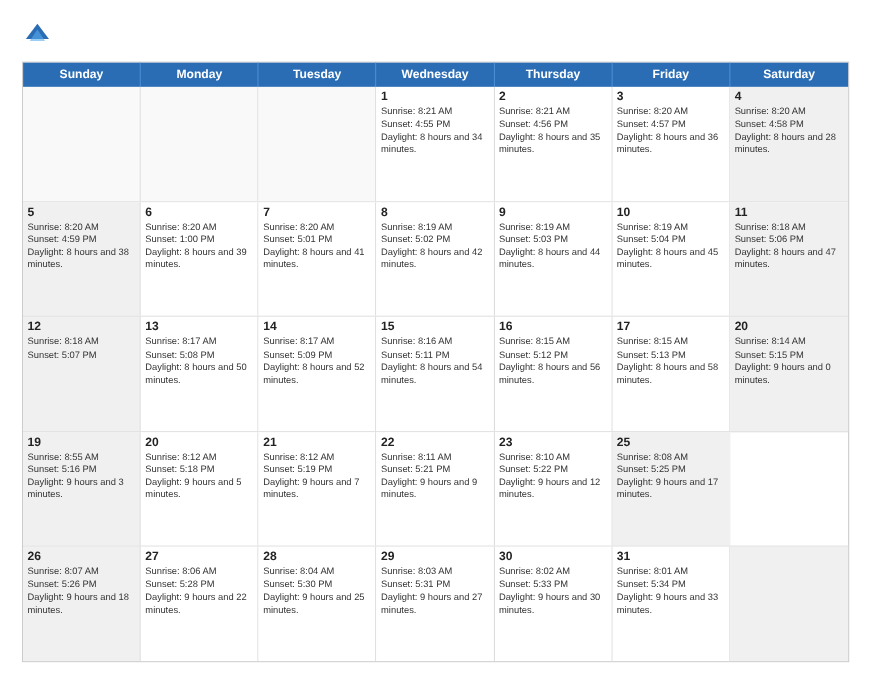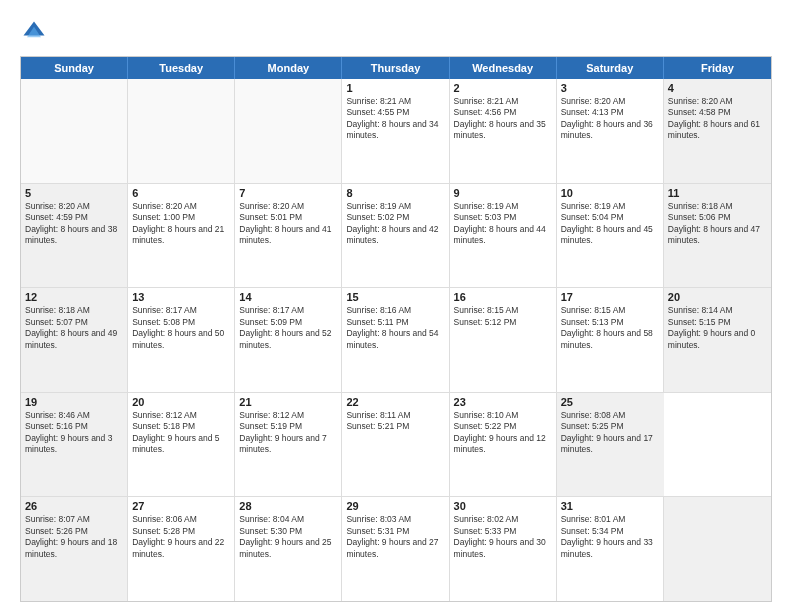--- a/index.html
+++ b/index.html
@@ -131,26 +131,26 @@
     </div>
     <div class="title-block">
       <div class="month-title"></div>
       <div class="location"></div>
     </div>
   </div>
 
   <div class="calendar">
     <div class="cal-header-row">
     <div class="cal-header-cell">Sunday</div>
+        <div class="cal-header-cell">Monday</div>
         <div class="cal-header-cell">Tuesday</div>
-        <div class="cal-header-cell">Monday</div>
+        <div class="cal-header-cell">Wednesday</div>
         <div class="cal-header-cell">Thursday</div>
-        <div class="cal-header-cell">Wednesday</div>
+        <div class="cal-header-cell">Friday</div>
         <div class="cal-header-cell">Saturday</div>
-        <div class="cal-header-cell">Friday</div>
       </div>
     <div class="cal-body">
     <div class="cal-row">
           <div class="cal-cell empty"></div>
           <div class="cal-cell empty"></div>
           <div class="cal-cell empty"></div>
           <div class="cal-cell">
             <div class="day-num">1</div>
             <div class="cell-line">Sunrise: 8:21 AM</div>
             <div class="cell-line">Sunset: 4:55 PM</div>
@@ -158,42 +158,42 @@
           </div>
           <div class="cal-cell">
             <div class="day-num">2</div>
             <div class="cell-line">Sunrise: 8:21 AM</div>
             <div class="cell-line">Sunset: 4:56 PM</div>
             <div class="cell-line">Daylight: 8 hours and 35 minutes.</div>
           </div>
           <div class="cal-cell">
             <div class="day-num">3</div>
             <div class="cell-line">Sunrise: 8:20 AM</div>
-            <div class="cell-line">Sunset: 4:13 PM</div>
+            <div class="cell-line">Sunset: 4:57 PM</div>
             <div class="cell-line">Daylight: 8 hours and 36 minutes.</div>
           </div>
           <div class="cal-cell shaded">
             <div class="day-num">4</div>
             <div class="cell-line">Sunrise: 8:20 AM</div>
             <div class="cell-line">Sunset: 4:58 PM</div>
-            <div class="cell-line">Daylight: 8 hours and 61 minutes.</div>
+            <div class="cell-line">Daylight: 8 hours and 28 minutes.</div>
           </div>
         </div>
         <div class="cal-row">
           <div class="cal-cell shaded">
             <div class="day-num">5</div>
             <div class="cell-line">Sunrise: 8:20 AM</div>
             <div class="cell-line">Sunset: 4:59 PM</div>
             <div class="cell-line">Daylight: 8 hours and 38 minutes.</div>
           </div>
           <div class="cal-cell">
             <div class="day-num">6</div>
             <div class="cell-line">Sunrise: 8:20 AM</div>
             <div class="cell-line">Sunset: 1:00 PM</div>
-            <div class="cell-line">Daylight: 8 hours and 21 minutes.</div>
+            <div class="cell-line">Daylight: 8 hours and 39 minutes.</div>
           </div>
           <div class="cal-cell">
             <div class="day-num">7</div>
             <div class="cell-line">Sunrise: 8:20 AM</div>
             <div class="cell-line">Sunset: 5:01 PM</div>
             <div class="cell-line">Daylight: 8 hours and 41 minutes.</div>
           </div>
           <div class="cal-cell">
             <div class="day-num">8</div>
             <div class="cell-line">Sunrise: 8:19 AM</div>
@@ -217,21 +217,20 @@
             <div class="cell-line">Sunrise: 8:18 AM</div>
             <div class="cell-line">Sunset: 5:06 PM</div>
             <div class="cell-line">Daylight: 8 hours and 47 minutes.</div>
           </div>
         </div>
         <div class="cal-row">
           <div class="cal-cell shaded">
             <div class="day-num">12</div>
             <div class="cell-line">Sunrise: 8:18 AM</div>
             <div class="cell-line">Sunset: 5:07 PM</div>
-            <div class="cell-line">Daylight: 8 hours and 49 minutes.</div>
           </div>
           <div class="cal-cell">
             <div class="day-num">13</div>
             <div class="cell-line">Sunrise: 8:17 AM</div>
             <div class="cell-line">Sunset: 5:08 PM</div>
             <div class="cell-line">Daylight: 8 hours and 50 minutes.</div>
           </div>
           <div class="cal-cell">
             <div class="day-num">14</div>
             <div class="cell-line">Sunrise: 8:17 AM</div>
@@ -241,57 +240,59 @@
           <div class="cal-cell">
             <div class="day-num">15</div>
             <div class="cell-line">Sunrise: 8:16 AM</div>
             <div class="cell-line">Sunset: 5:11 PM</div>
             <div class="cell-line">Daylight: 8 hours and 54 minutes.</div>
           </div>
           <div class="cal-cell">
             <div class="day-num">16</div>
             <div class="cell-line">Sunrise: 8:15 AM</div>
             <div class="cell-line">Sunset: 5:12 PM</div>
+            <div class="cell-line">Daylight: 8 hours and 56 minutes.</div>
           </div>
           <div class="cal-cell">
             <div class="day-num">17</div>
             <div class="cell-line">Sunrise: 8:15 AM</div>
             <div class="cell-line">Sunset: 5:13 PM</div>
             <div class="cell-line">Daylight: 8 hours and 58 minutes.</div>
           </div>
           <div class="cal-cell shaded">
             <div class="day-num">20</div>
             <div class="cell-line">Sunrise: 8:14 AM</div>
             <div class="cell-line">Sunset: 5:15 PM</div>
             <div class="cell-line">Daylight: 9 hours and 0 minutes.</div>
           </div>
         </div>
         <div class="cal-row">
           <div class="cal-cell shaded">
             <div class="day-num">19</div>
-            <div class="cell-line">Sunrise: 8:46 AM</div>
+            <div class="cell-line">Sunrise: 8:55 AM</div>
             <div class="cell-line">Sunset: 5:16 PM</div>
             <div class="cell-line">Daylight: 9 hours and 3 minutes.</div>
           </div>
           <div class="cal-cell">
             <div class="day-num">20</div>
             <div class="cell-line">Sunrise: 8:12 AM</div>
             <div class="cell-line">Sunset: 5:18 PM</div>
             <div class="cell-line">Daylight: 9 hours and 5 minutes.</div>
           </div>
           <div class="cal-cell">
             <div class="day-num">21</div>
             <div class="cell-line">Sunrise: 8:12 AM</div>
             <div class="cell-line">Sunset: 5:19 PM</div>
             <div class="cell-line">Daylight: 9 hours and 7 minutes.</div>
           </div>
           <div class="cal-cell">
             <div class="day-num">22</div>
             <div class="cell-line">Sunrise: 8:11 AM</div>
             <div class="cell-line">Sunset: 5:21 PM</div>
+            <div class="cell-line">Daylight: 9 hours and 9 minutes.</div>
           </div>
           <div class="cal-cell">
             <div class="day-num">23</div>
             <div class="cell-line">Sunrise: 8:10 AM</div>
             <div class="cell-line">Sunset: 5:22 PM</div>
             <div class="cell-line">Daylight: 9 hours and 12 minutes.</div>
           </div>
           <div class="cal-cell shaded">
             <div class="day-num">25</div>
             <div class="cell-line">Sunrise: 8:08 AM</div>

